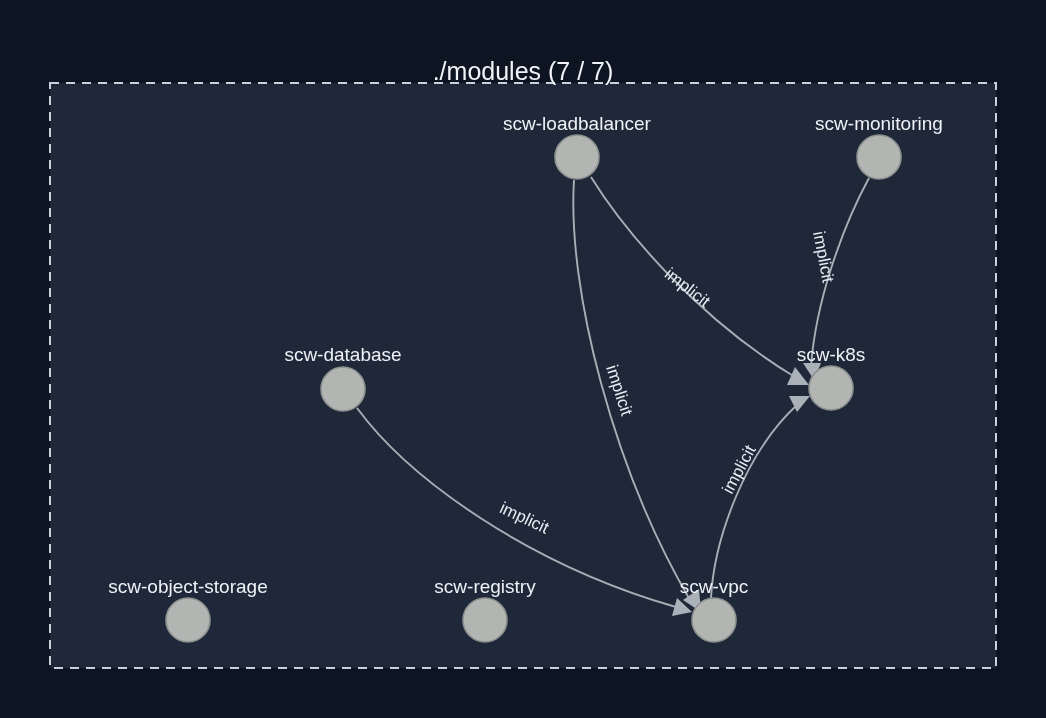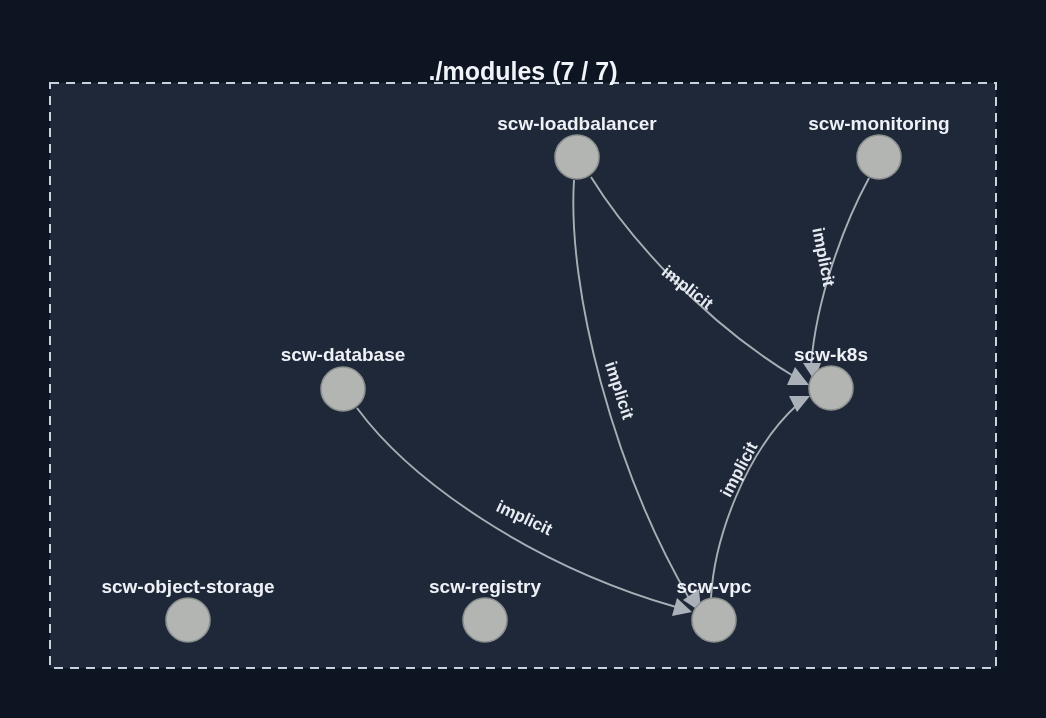--- a/index.html
+++ b/index.html
@@ -13,21 +13,20 @@
     height: 718px;
     position: relative;
     overflow: hidden;
     font-family: "Liberation Sans", sans-serif;
   }
   #graph-root {
     position: absolute;
     left: 0; top: 0;
     width: 1046px;
     height: 616px;
-    font-weight: bold;
   }
   svg#graph-svg {
     display: block;
     width: 1046px;
     height: 718px;
   }
   .cluster-box {
     fill: #1e2839;
     stroke: #c8d1dc;
     stroke-width: 2;

